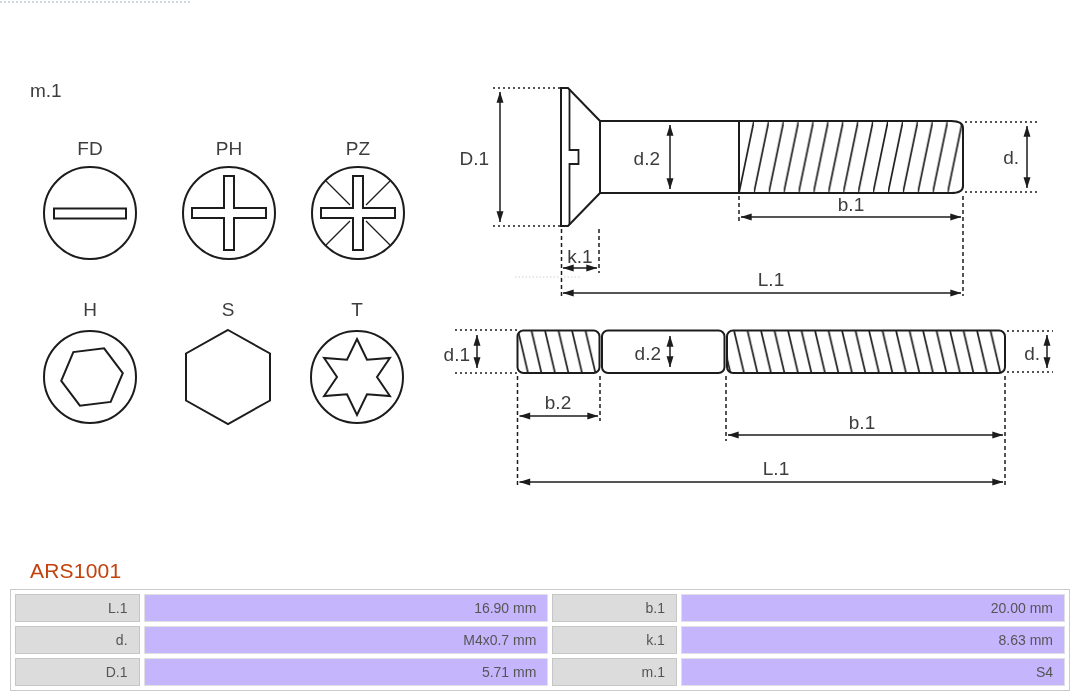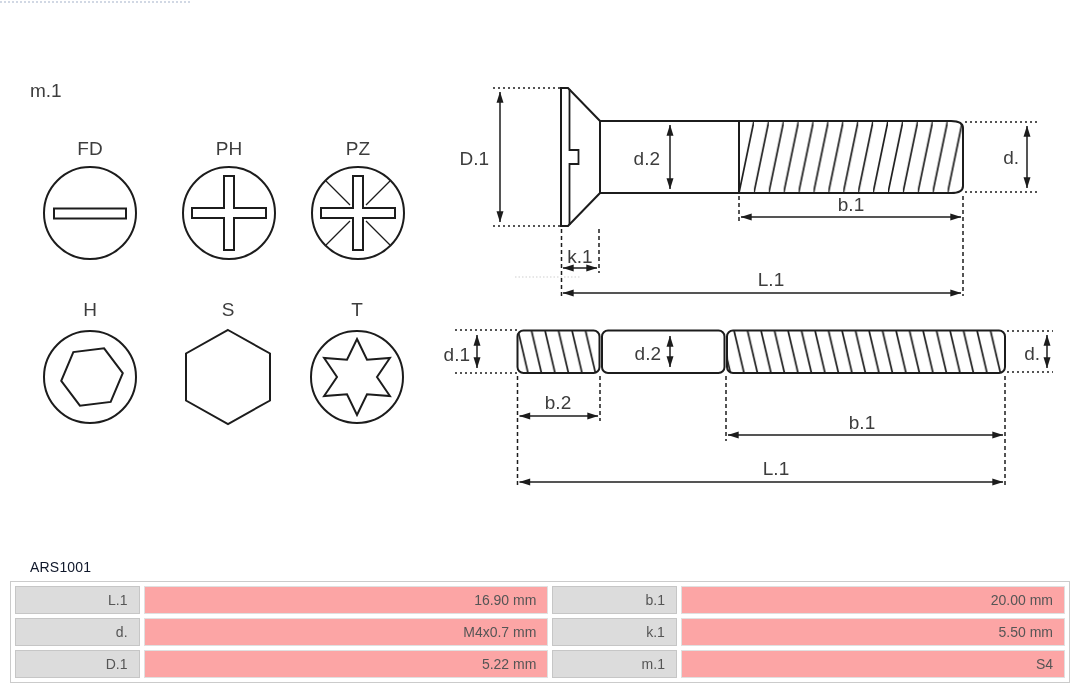--- a/index.html
+++ b/index.html
@@ -1,25 +1,25 @@
 <!DOCTYPE html>
 <html><head>
 <meta charset="utf-8">
 <style>
   html,body{margin:0;padding:0;background:#ffffff;width:1080px;height:692px;overflow:hidden;
     font-family:"Liberation Sans",sans-serif;position:relative;}
   .artifact{position:absolute;left:0;top:1px;width:190px;height:0;
     border-top:2px dotted #b9c4d6;opacity:.65;}
   svg text{font-family:"Liberation Sans",sans-serif;font-size:19px;fill:#3d3d3d;}
-  .part-number{margin:10px 0 6px 30px;font-size:14px;color:#0f172a;letter-spacing:.2px;}
+  .part-number{margin:10px 0 6px 30px;font-size:21px;color:#c2410c;letter-spacing:.2px;}
   .spec-wrap{margin:0 10px;}
   table.spec{width:100%;border-collapse:separate;border-spacing:4px;
     border:1px solid #cbcbcb;table-layout:fixed;}
   table.spec td{padding:5px 11px;font-size:14px;color:#555555;text-align:right;
-    border:1px solid #e0e0e0;background:#fca5a5;white-space:nowrap;overflow:hidden;}
+    border:1px solid #e0e0e0;background:#c4b5fd;white-space:nowrap;overflow:hidden;}
   table.spec td.lab{background:#dcdcdc;border-color:#c6c6c6;}
   col.c-lab1{width:12%;} col.c-val1{width:39%;} col.c-lab2{width:12%;} col.c-val2{width:37%;}
 </style>
 </head>
 <body>
 
 
 
 <div class="artifact"></div>
 
@@ -172,25 +172,25 @@
       <tr>
         <td class="lab">L.1</td>
         <td>16.90 mm</td>
         <td class="lab">b.1</td>
         <td>20.00 mm</td>
       </tr>
       <tr>
         <td class="lab">d.</td>
         <td>M4x0.7 mm</td>
         <td class="lab">k.1</td>
-        <td>5.50 mm</td>
+        <td>8.63 mm</td>
       </tr>
       <tr>
         <td class="lab">D.1</td>
-        <td>5.22 mm</td>
+        <td>5.71 mm</td>
         <td class="lab">m.1</td>
         <td>S4</td>
       </tr>
     </tbody>
   </table>
 </div>
 
 
 
 

